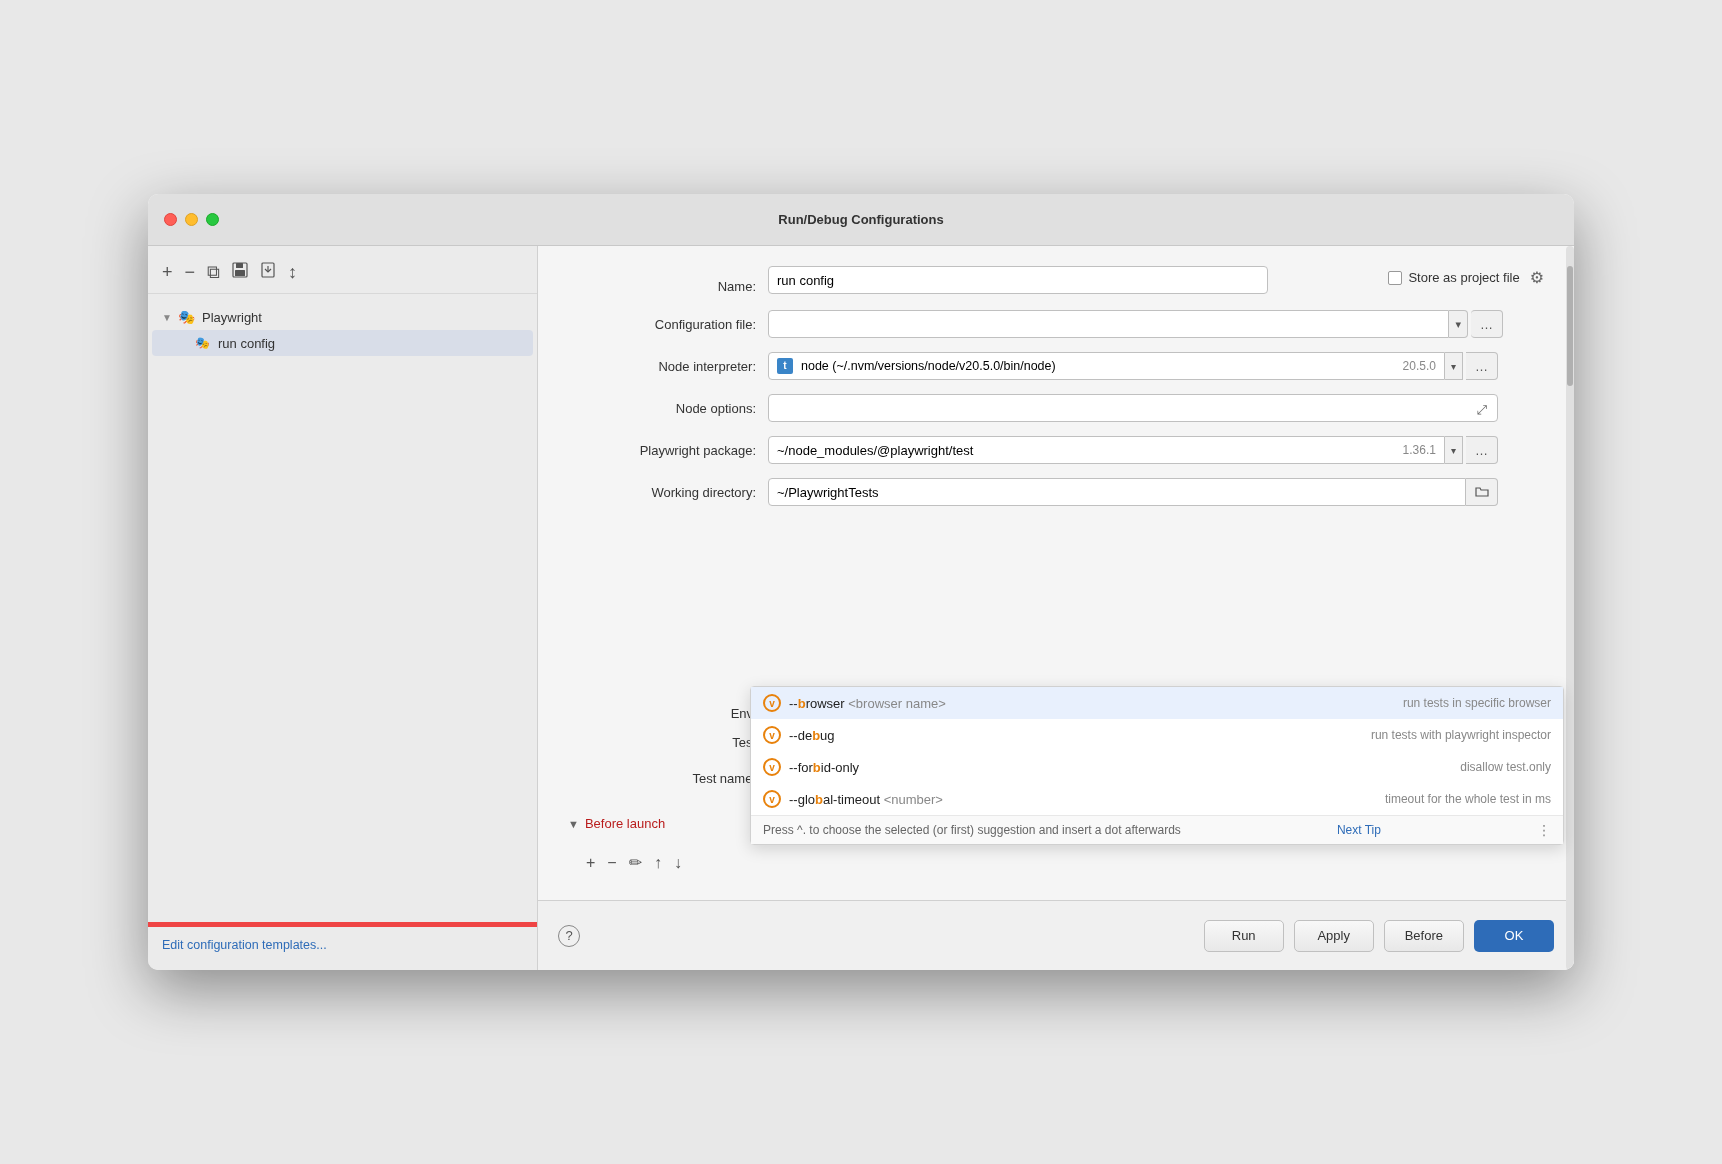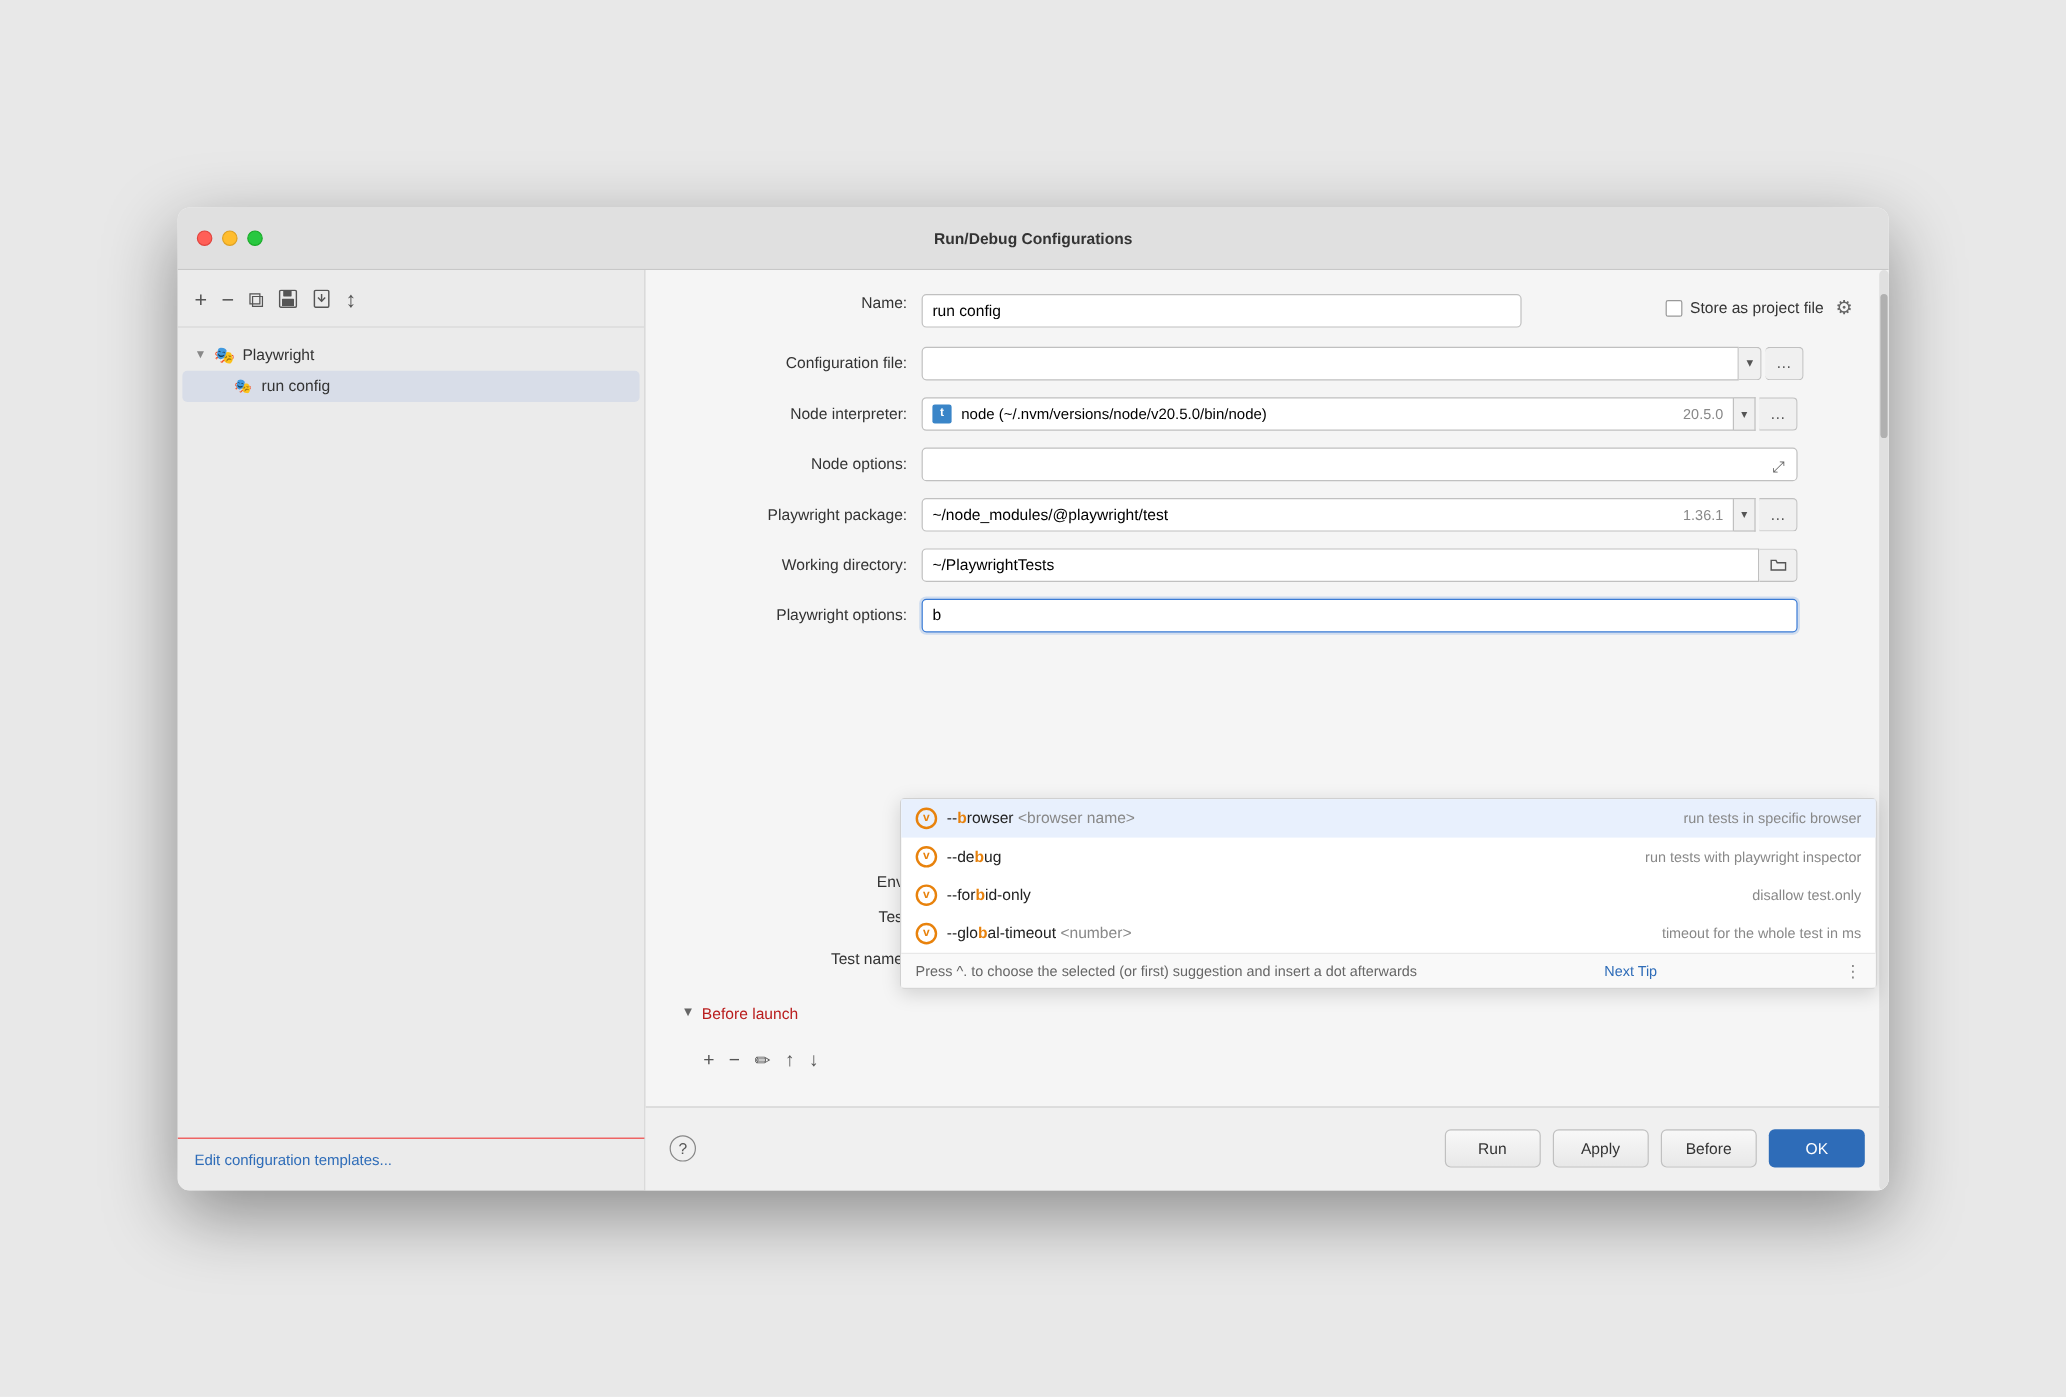--- a/index.html
+++ b/index.html
@@ -126,21 +126,21 @@
     }
     .tree-child-item .tree-icon {
       font-size: 12px;
     }
     .tree-child-label {
       font-size: 13px;
       color: #333;
     }
     .sidebar-footer {
       padding: 10px 14px;
-      border-top: 1px solid #ef4444;
+      border-top: 5px solid #ef4444;
     }
     .sidebar-footer a {
       color: #2e6cb8;
       text-decoration: none;
       font-size: 12.5px;
     }
     
     .right-panel {
       flex: 1;
       display: flex;
@@ -513,21 +513,21 @@
       color: white;
       font-size: 10px;
       font-weight: bold;
       border-radius: 2px;
       text-align: center;
       line-height: 16px;
       margin-right: 4px;
     }
     .config-row-name {
       display: flex;
-      align-items: flex-start;
+      align-items: flex-end;
       margin-bottom: 16px;
       position: relative;
     }
   </style>
 </head>
 <body>
 
 <div class="window">
 
   <div class="title-bar">
@@ -651,26 +651,20 @@
               <span style="font-size:13px;">~/PlaywrightTests</span>
             </div>
             <button class="folder-btn">
               <svg width="14" height="14" viewBox="0 0 14 14" fill="none">
                 <path d="M1 3 L1 11 L13 11 L13 5 L6 5 L5 3 Z" stroke="#555" stroke-width="1.2" fill="none"></path>
               </svg>
             </button>
           </div>
         </div>
 
-        <div class="form-row">
-          <div class="form-label">Playwright options:</div>
-          <div class="form-control" style="max-width:730px;">
-            <input type="text" class="text-input active" value="b" style="flex: 1 1 0%;">
-          </div>
-        </div>
 
         <div class="autocomplete-dropdown">
 
           <div class="autocomplete-item">
             <div class="autocomplete-left">
               <div class="autocomplete-icon">v</div>
               <span class="autocomplete-text">
                 --<span class="highlight">b</span>rowser <span class="param">&lt;browser name&gt;</span>
               </span>
             </div>

